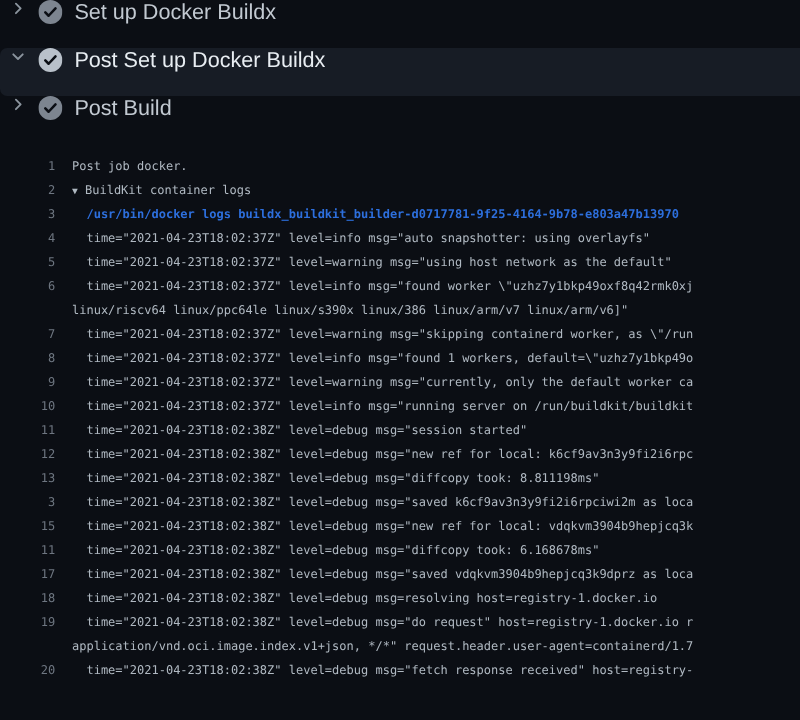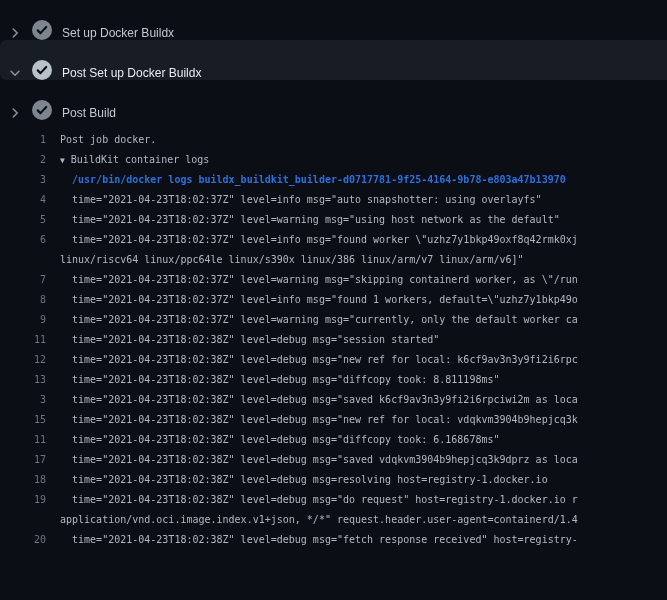--- a/index.html
+++ b/index.html
@@ -4,23 +4,23 @@
 <style>
   html,body{margin:0;padding:0;}
   body{
     width:667px;height:600px;overflow:hidden;
     background:var(--bg,#0b0e14);
     font-family:"Liberation Sans",sans-serif;
     -webkit-font-smoothing:antialiased;
   }
   .steps{padding-top:0;}
   .shdr{
-    display:flex;align-items:flex-end;height:40px;
+    display:flex;align-items:flex-start;height:40px;
     padding-left:8px;gap:10px;cursor:pointer;
-    color:var(--title-dim,#c2c9d1);font-size:12px;
+    color:var(--title-dim,#c2c9d1);font-size:18px;
   }
   .shdr .chev{color:var(--icon-gray,#8b949e);display:flex;width:14px;justify-content:center;}
   .shdr .chk{color:var(--circle-gray,#7d8590);display:flex;}
   .shdr.expanded{
     background:var(--panel,#171c25);
     border-radius:6px 0 0 6px;
     color:var(--title,#e8edf2);
   }
   .shdr.expanded .chk{color:var(--circle-light,#b9c1ca);}
   .slabel{white-space:nowrap;}
@@ -136,20 +136,24 @@
   <div class="lrow">
     <span class="num">8</span>
     <span class="txt">  time="2021-04-23T18:02:37Z" level=info msg="found 1 workers, default=\"uzhz7y1bkp49o</span>
   </div>
 
   <div class="lrow">
     <span class="num">9</span>
     <span class="txt">  time="2021-04-23T18:02:37Z" level=warning msg="currently, only the default worker ca</span>
   </div>
 
+  <div class="lrow">
+    <span class="num">10</span>
+    <span class="txt">  time="2021-04-23T18:02:37Z" level=info msg="running server on /run/buildkit/buildkit</span>
+  </div>
 
   <div class="lrow">
     <span class="num">11</span>
     <span class="txt">  time="2021-04-23T18:02:38Z" level=debug msg="session started"</span>
   </div>
 
   <div class="lrow">
     <span class="num">12</span>
     <span class="txt">  time="2021-04-23T18:02:38Z" level=debug msg="new ref for local: k6cf9av3n3y9fi2i6rpc</span>
   </div>
@@ -184,21 +188,21 @@
     <span class="txt">  time="2021-04-23T18:02:38Z" level=debug msg=resolving host=registry-1.docker.io</span>
   </div>
 
   <div class="lrow">
     <span class="num">19</span>
     <span class="txt">  time="2021-04-23T18:02:38Z" level=debug msg="do request" host=registry-1.docker.io r</span>
   </div>
 
   <div class="lrow">
     <span class="num"></span>
-    <span class="txt">application/vnd.oci.image.index.v1+json, */*" request.header.user-agent=containerd/1.4</span>
+    <span class="txt">application/vnd.oci.image.index.v1+json, */*" request.header.user-agent=containerd/1.7</span>
   </div>
 
   <div class="lrow">
     <span class="num">20</span>
     <span class="txt">  time="2021-04-23T18:02:38Z" level=debug msg="fetch response received" host=registry-</span>
   </div>
 
 </div>
 
 </body></html>

